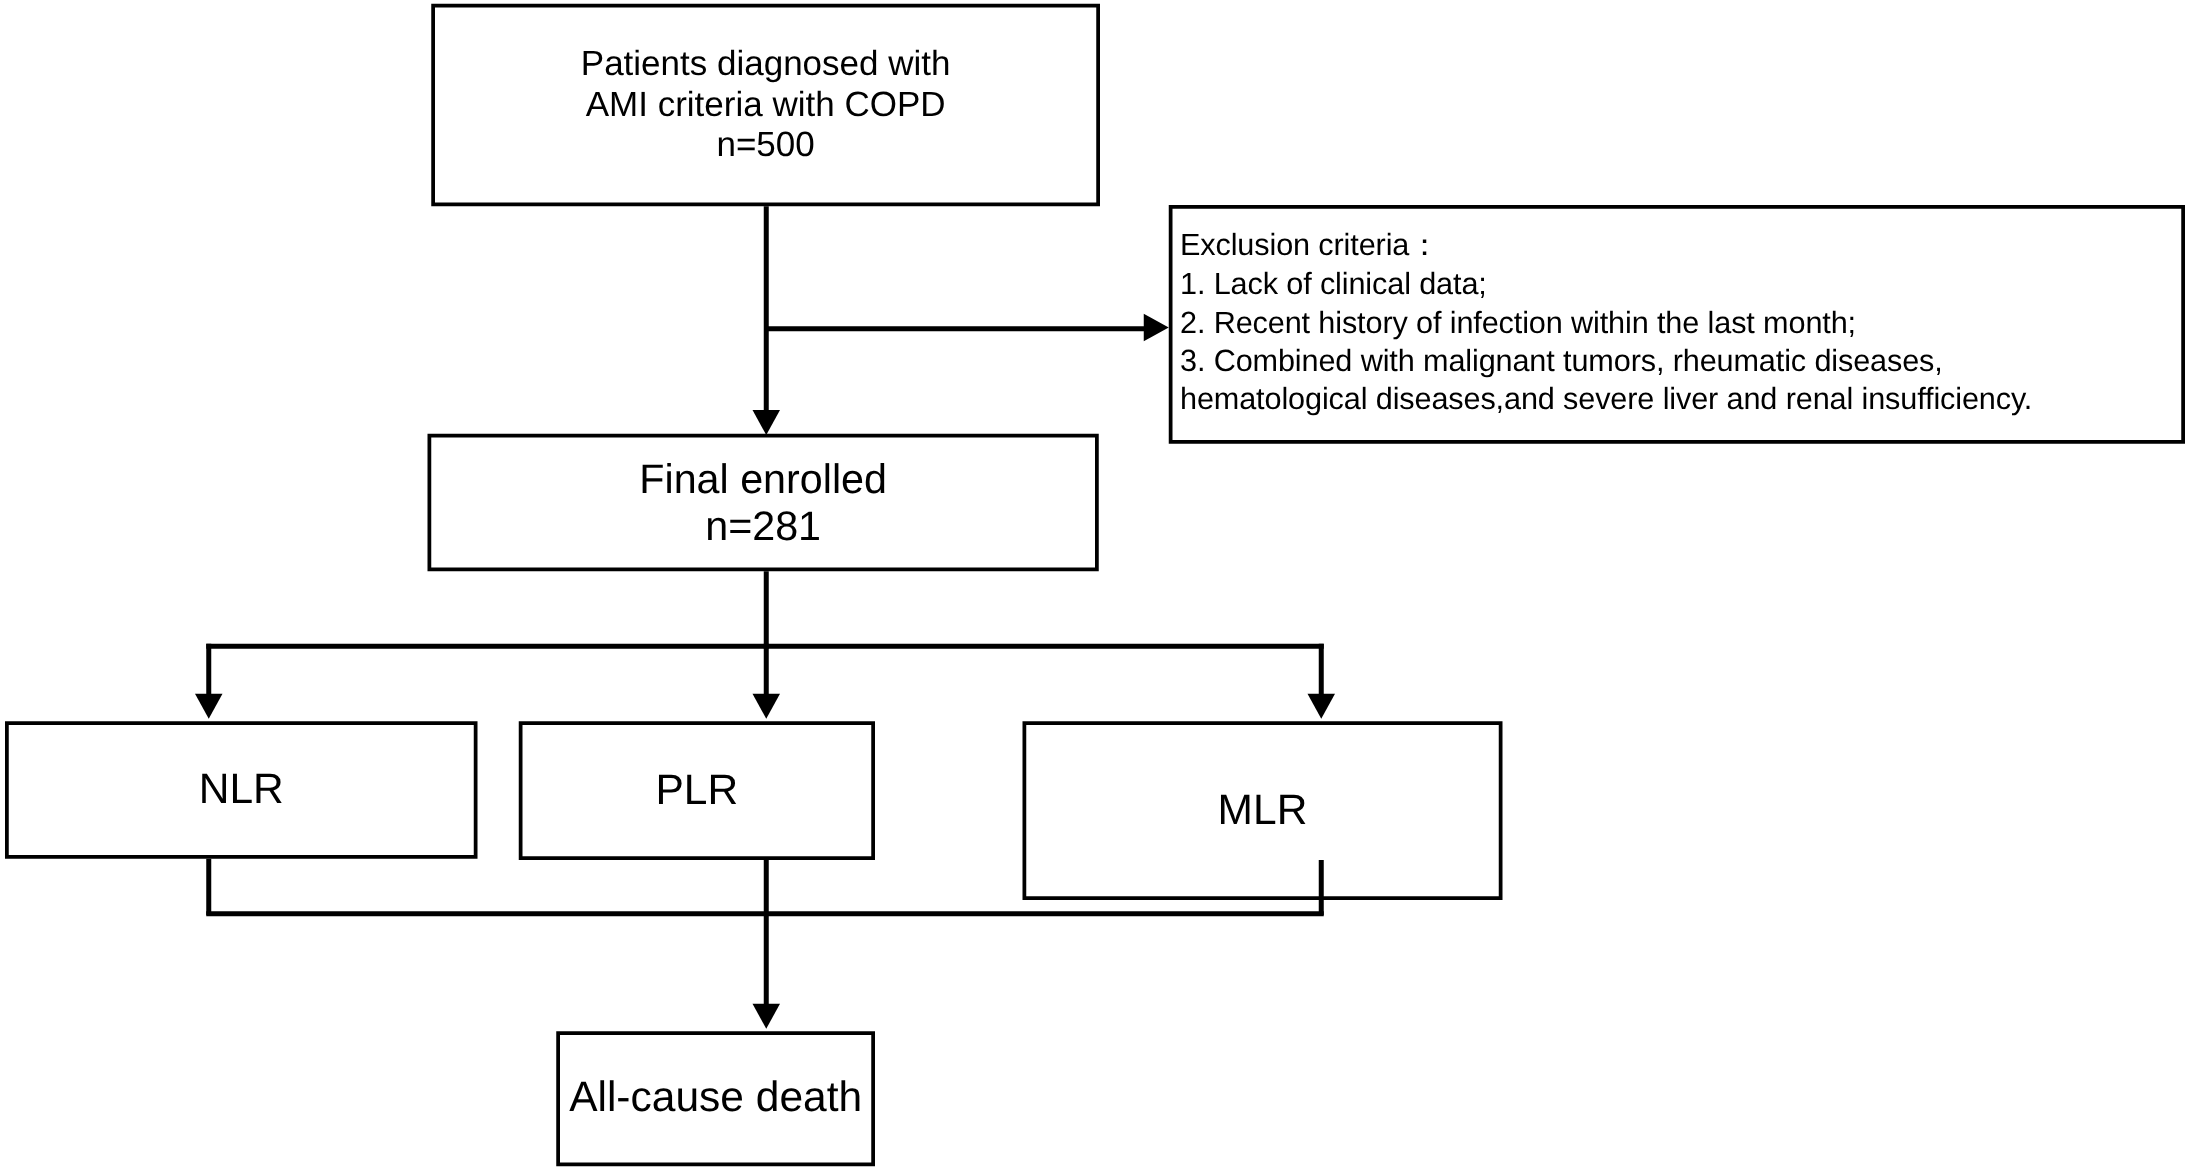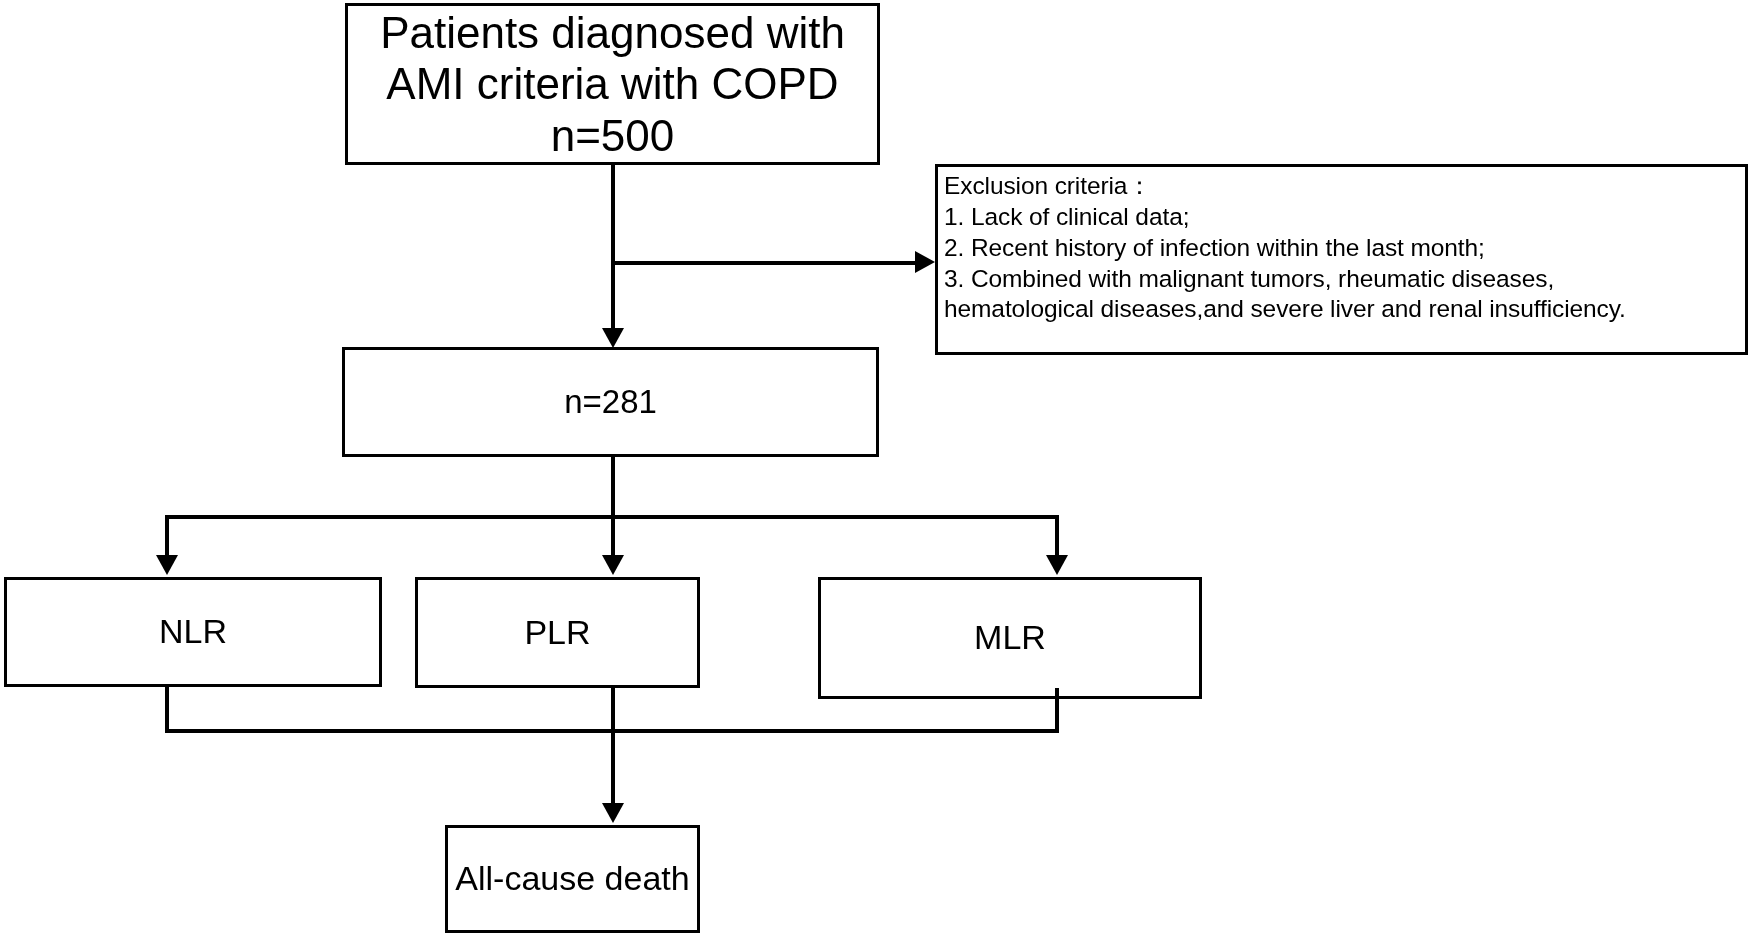--- a/index.html
+++ b/index.html
@@ -27,37 +27,37 @@
     justify-content: center;
     text-align: center;
     line-height: 1.16;
     color: #000000;
   }
   .node .line { display: block; white-space: pre; }
 
   
   #node-cohort {
     left: 345px; top: 3px; width: 535px; height: 162px;
-    font-size: 44px;
+    font-size: 28px;
   }
   #node-enrolled {
     left: 342px; top: 347px; width: 537px; height: 110px;
     font-size: 33px;
   }
   #node-nlr  { left: 4px;   top: 577px; width: 378px; height: 110px; font-size: 34px; }
   #node-plr  { left: 415px; top: 577px; width: 285px; height: 111px; font-size: 34px; }
-  #node-mlr  { left: 818px; top: 577px; width: 384px; height: 122px; font-size: 34px; }
+  #node-mlr  { left: 818px; top: 577px; width: 384px; height: 143px; font-size: 34px; }
   #node-death{ left: 445px; top: 825px; width: 255px; height: 108px; font-size: 34px; justify-content: center; }
 
   
   #node-exclusion {
     left: 935px; top: 164px; width: 813px; height: 191px;
     display: block;
     text-align: left;
-    padding: 4px 4px 0 6px;
+    padding: 15px 4px 0 6px;
     font-size: 24.5px;
     line-height: 1.26;
     letter-spacing: -0.1px;
   }
   #node-exclusion .line {
     white-space: nowrap;
     overflow: visible;
   }
 
   
@@ -118,20 +118,21 @@
 
   <div class="node" id="node-exclusion">
     <span class="line">Exclusion criteria：</span>
     <span class="line">1. Lack of clinical data;</span>
     <span class="line">2.  Recent history of infection within the last month;</span>
     <span class="line">3. Combined with malignant tumors, rheumatic diseases,</span>
     <span class="line">hematological diseases,and severe liver and renal insufficiency.</span>
   </div>
 
   <div class="node" id="node-enrolled">
+    <span class="line">Final enrolled</span>
     <span class="line">n=281</span>
   </div>
 
   <div class="node" id="node-nlr">
     <span class="line">NLR</span>
   </div>
   <div class="node" id="node-plr">
     <span class="line">PLR</span>
   </div>
   <div class="node" id="node-mlr">

